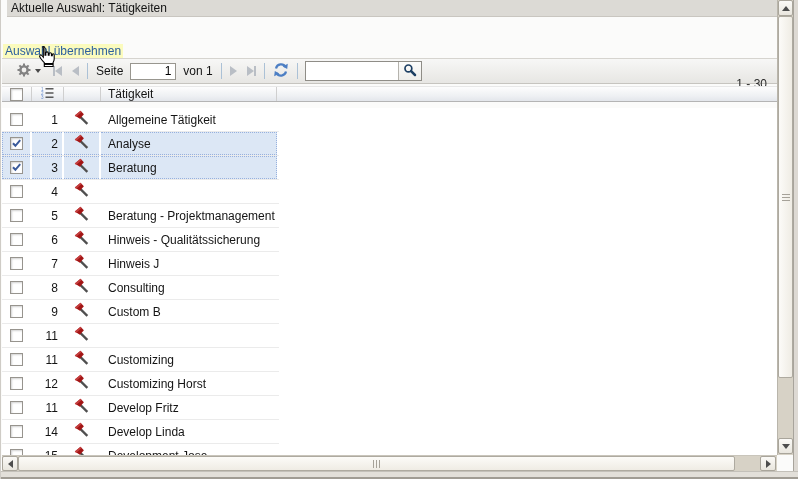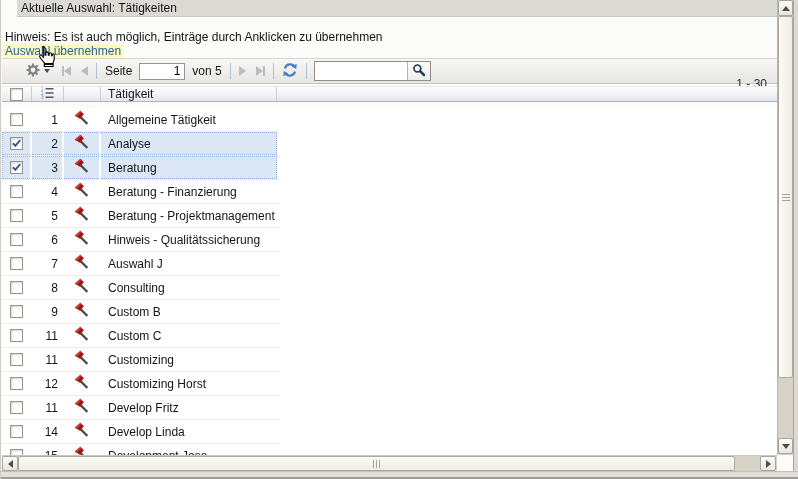--- a/index.html
+++ b/index.html
@@ -6,32 +6,32 @@
   *{box-sizing:border-box;}
   body{font-family:"Liberation Sans", sans-serif;font-size:12px;color:#141414;cursor:default;}
   .window{position:relative;width:798px;height:479px;background:#fbfbfa;overflow:hidden;
           border-left:1px solid #cfccc6;}
   
   .right-strip{position:absolute;left:792px;top:0;width:6px;height:479px;background:#ddd9d3;
                border-left:1px solid #a8a49c;border-right:1px solid #9b978f;}
   .bottom-strip{position:absolute;left:0;top:471px;width:798px;height:8px;background:#e2dfd9;
                 border-top:1px solid #c3c0b9;border-bottom:2px solid #a09c94;}
   
-  .titlebar{position:absolute;left:16px;top:0;width:776px;height:17px;background:#dcdad5;
+  .titlebar{position:absolute;left:6px;top:0;width:776px;height:17px;background:#dcdad5;
             border-bottom:1px solid #c9c6c0;display:flex;align-items:center;padding-left:4px;}
   
   .hint{position:absolute;left:4px;top:30px;white-space:nowrap;}
   .linkline{position:absolute;left:2px;top:44px;}
   .link{color:#2b5f9e;background:#fbfbbd;padding:0 2px;line-height:14px;display:inline-block;cursor:pointer;}
   .cursor-hand{position:absolute;left:35px;top:45px;z-index:30;pointer-events:none;}
   
   .toolbar{position:absolute;left:1px;top:58px;width:775px;height:26px;
            background:linear-gradient(#f7f7f6,#e7e6e3);
            border-top:1px solid #d6d4cf;border-bottom:1px solid #c6c4bf;
-           display:flex;align-items:center;padding:0 20px;}
+           display:flex;align-items:center;padding:0 11px;}
   .tb-btn{height:20px;display:flex;align-items:center;justify-content:center;border:1px solid transparent;
           border-radius:2px;padding:0 2px;cursor:pointer;}
   .tb-sep{width:1px;height:16px;background:#abc1d6;margin:0 5px;}
   .caret-down{width:0;height:0;border-left:3px solid transparent;border-right:3px solid transparent;
               border-top:4px solid #4a4a4a;margin-left:3px;}
   .tri-r{width:0;height:0;border-top:5px solid transparent;border-bottom:5px solid transparent;border-left:7px solid #b9bec5;}
   .tri-l{width:0;height:0;border-top:5px solid transparent;border-bottom:5px solid transparent;border-right:7px solid #b9bec5;}
   .nav-bar{width:2px;height:10px;background:#b9bec5;}
   .page-input{width:46px;height:17px;border:1px solid #98968f;background:#fff;text-align:right;
               padding:0 4px;font:12px "Liberation Sans",sans-serif;margin:0 4px;}
@@ -84,21 +84,20 @@
 </style>
 </head>
 <body>
 
 <div class="window">
 
   <div class="titlebar">
     <span>Aktuelle Auswahl: Tätigkeiten</span>
   </div>
 
-  <div class="hint">Hinweis: Es ist auch möglich, Einträge durch Anklicken zu übernehmen</div>
 
   <div class="linkline">
     <span class="link">Auswahl übernehmen</span>
   </div>
 
   <div class="cursor-hand">
     <svg width="21" height="22" viewBox="0 0 15 16">
       <path d="M5.2 1.2 C5.9 1.2 6.4 1.7 6.4 2.4 L6.4 7.4 L7 7.4 L7 5.9 C7 5.4 7.4 5 7.9 5 C8.4 5 8.8 5.4 8.8 5.9 L8.8 7.4 L9.4 7.4 L9.4 6.4 C9.4 5.9 9.8 5.6 10.2 5.6 C10.7 5.6 11.1 6 11.1 6.4 L11.1 7.7 L11.7 7.7 L11.7 7.1 C11.7 6.7 12 6.4 12.4 6.4 C12.8 6.4 13.1 6.7 13.1 7.1 L13.1 10.2 C13.1 11.4 12.6 12 12.3 12.7 L12.3 13.4 L5.9 13.4 L5.9 12.8 C5 11.9 3.9 10.6 3.2 9.6 C2.7 8.9 2 8.1 2.7 7.5 C3.2 7 4 7.3 4.4 7.9 L5.2 8.9 L5.2 2.4 C4.9 1.7 4.6 1.2 5.2 1.2 Z" fill="#ffffff" stroke="#000000" stroke-width="0.8"></path>
       <rect x="5.9" y="14.1" width="6.4" height="1.6" fill="#ffffff" stroke="#000000" stroke-width="0.8"></rect>
     </svg>
@@ -130,21 +129,21 @@
           <span class="tri-l"></span>
       </span>
     </div>
     <span style="width:4px"></span>
     <div class="tb-btn">
       <span class="tri-l"></span>
     </div>
     <span class="tb-sep"></span>
     <span class="tb-label">Seite</span>
     <input class="page-input" type="text" value="1" style="">
-    <span class="tb-label">von 5</span>
+    <span class="tb-label">von 1</span>
     <span class="tb-sep"></span>
     <div class="tb-btn">
       <span class="tri-r"></span>
     </div>
     <span style="width:4px"></span>
     <div class="tb-btn">
       <span style="display:flex;align-items:center;">
         <span class="tri-r"></span>
           <span class="nav-bar"></span>
       </span>
@@ -273,21 +272,20 @@
     <div class="cell c-icon">
       <span>
         <svg width="16" height="16" viewBox="0 0 16 16">
           <path d="M6.4 5.2 L14.2 13 L12.5 14.7 L4.7 6.9 Z" fill="#4f4f4f"></path>
           <path d="M6.8 5.8 L13.6 12.6" stroke="#9a9a9a" stroke-width="1"></path>
           <path d="M0.8 5.6 L6.5 0.8 L9.9 4.2 L5.9 8.8 Z" fill="#a31515"></path>
           <path d="M0.8 5.6 L6.5 0.8 L7.6 1.9 L2.1 6.9 Z" fill="#c54040"></path>
         </svg>
       </span>
     </div>
-    <div class="cell c-label">Beratung - Finanzierung</div>
   </div>
 
   <div class="grid-row">
     <div class="cell c-check">
       <span class="checkbox">
         
       </span>
     </div>
     <div class="cell c-num">5</div>
     <div class="cell c-icon">
@@ -333,21 +331,21 @@
     <div class="cell c-icon">
       <span>
         <svg width="16" height="16" viewBox="0 0 16 16">
           <path d="M6.4 5.2 L14.2 13 L12.5 14.7 L4.7 6.9 Z" fill="#4f4f4f"></path>
           <path d="M6.8 5.8 L13.6 12.6" stroke="#9a9a9a" stroke-width="1"></path>
           <path d="M0.8 5.6 L6.5 0.8 L9.9 4.2 L5.9 8.8 Z" fill="#a31515"></path>
           <path d="M0.8 5.6 L6.5 0.8 L7.6 1.9 L2.1 6.9 Z" fill="#c54040"></path>
         </svg>
       </span>
     </div>
-    <div class="cell c-label">Auswahl J</div>
+    <div class="cell c-label">Hinweis J</div>
   </div>
 
   <div class="grid-row">
     <div class="cell c-check">
       <span class="checkbox">
         
       </span>
     </div>
     <div class="cell c-num">8</div>
     <div class="cell c-icon">
@@ -393,21 +391,20 @@
     <div class="cell c-icon">
       <span>
         <svg width="16" height="16" viewBox="0 0 16 16">
           <path d="M6.4 5.2 L14.2 13 L12.5 14.7 L4.7 6.9 Z" fill="#4f4f4f"></path>
           <path d="M6.8 5.8 L13.6 12.6" stroke="#9a9a9a" stroke-width="1"></path>
           <path d="M0.8 5.6 L6.5 0.8 L9.9 4.2 L5.9 8.8 Z" fill="#a31515"></path>
           <path d="M0.8 5.6 L6.5 0.8 L7.6 1.9 L2.1 6.9 Z" fill="#c54040"></path>
         </svg>
       </span>
     </div>
-    <div class="cell c-label">Custom C</div>
   </div>
 
   <div class="grid-row">
     <div class="cell c-check">
       <span class="checkbox">
         
       </span>
     </div>
     <div class="cell c-num">11</div>
     <div class="cell c-icon">

